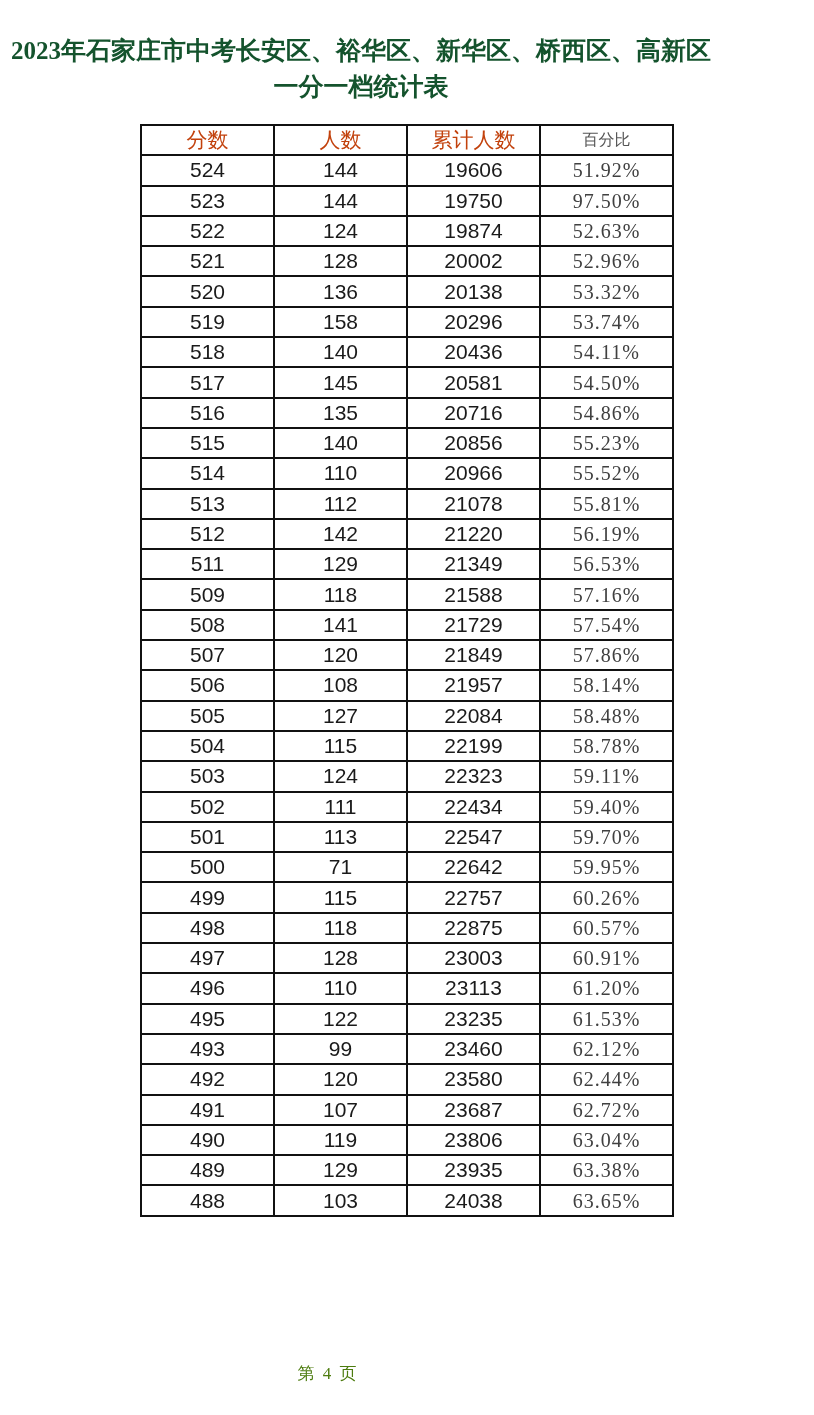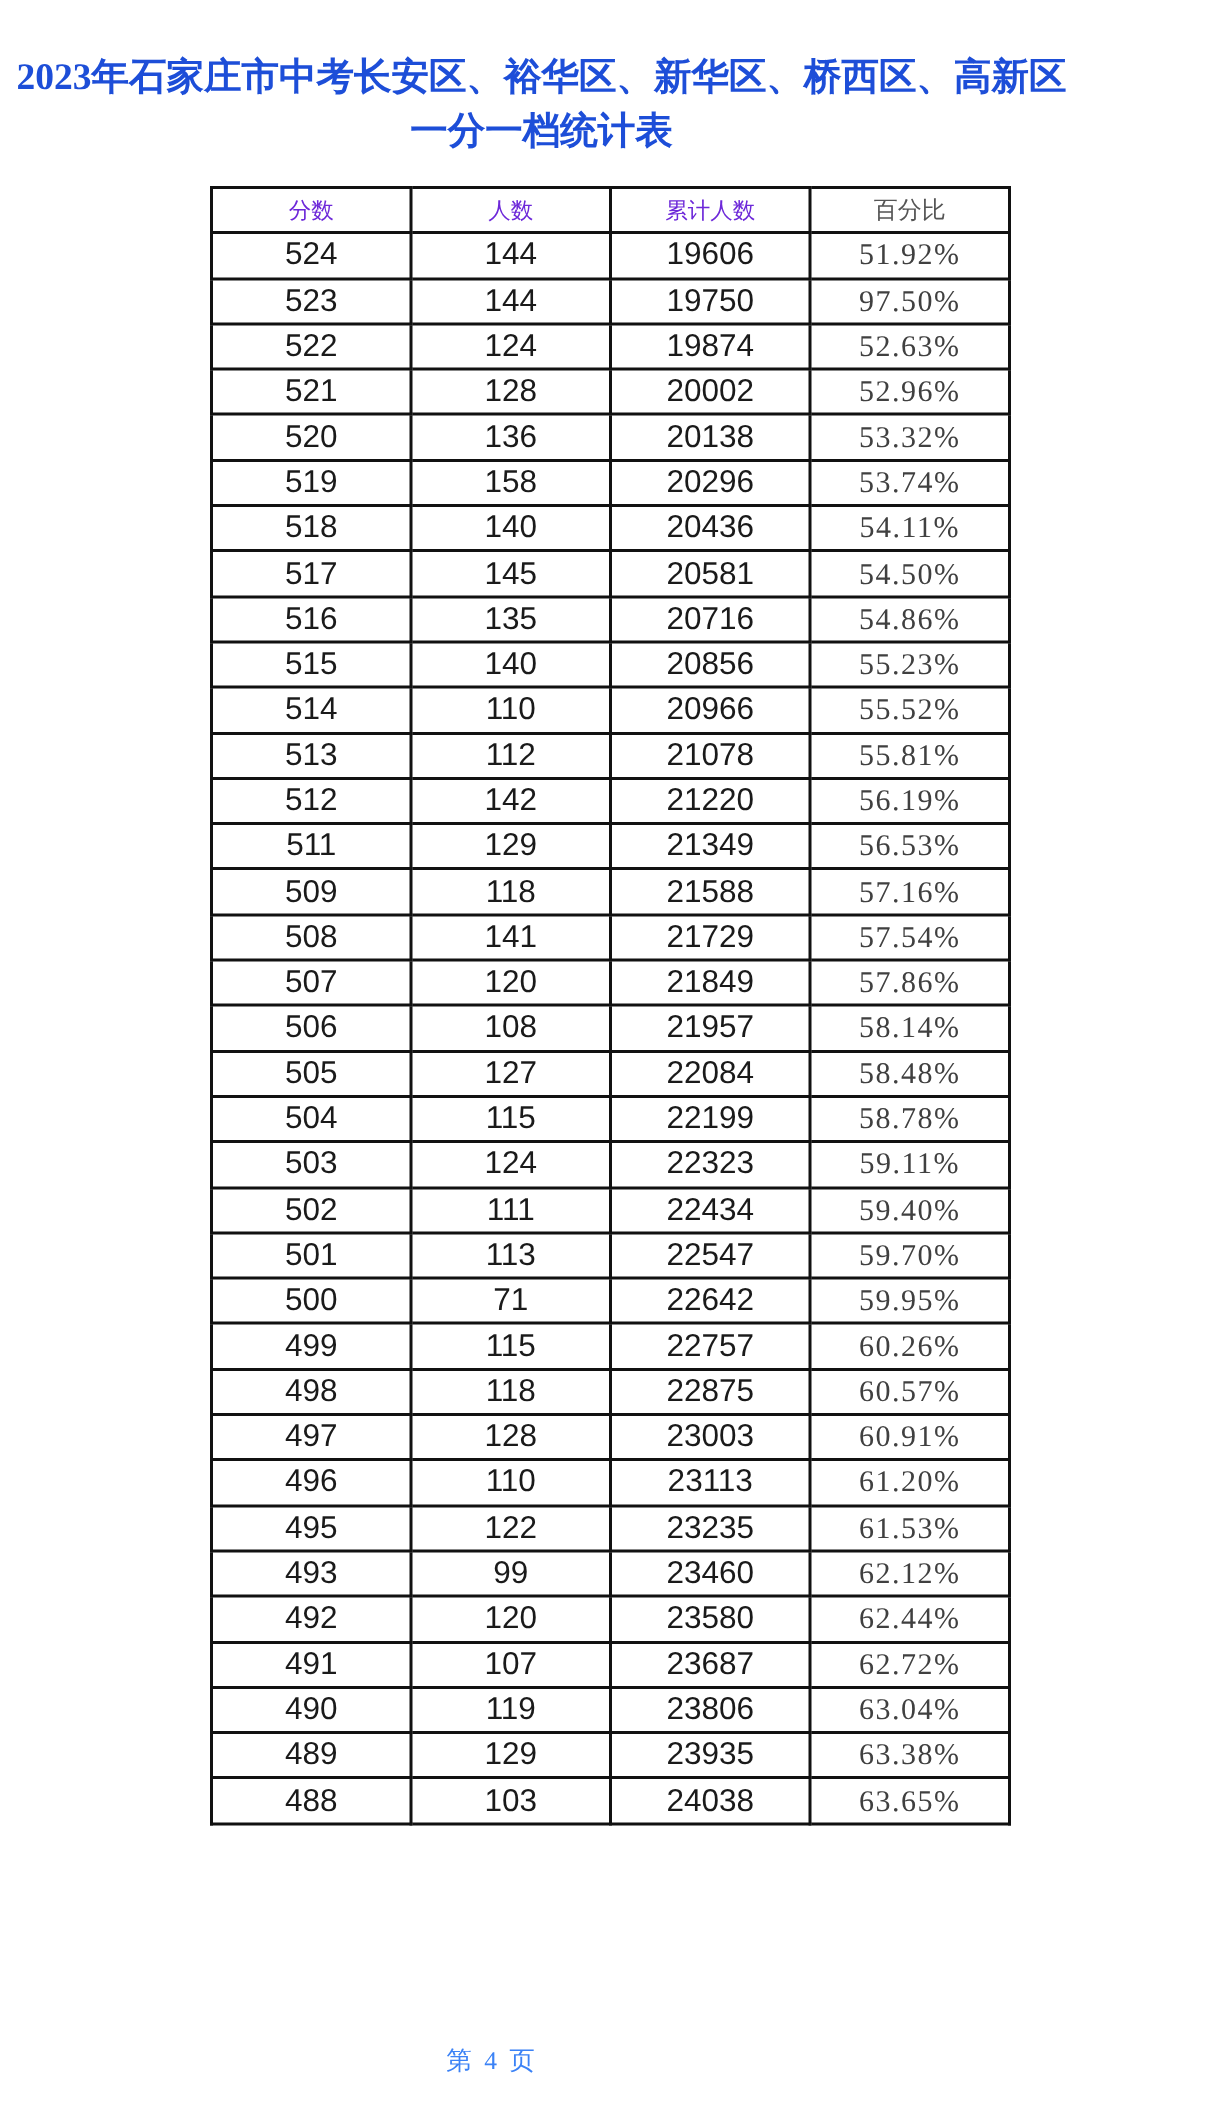--- a/index.html
+++ b/index.html
@@ -3,52 +3,52 @@
   <meta charset="utf-8">
   <style>
     html, body { margin: 0; padding: 0; background: #ffffff; }
     body {
       width: 814px; height: 1415px; position: relative; overflow: hidden;
       font-family: "Liberation Sans", sans-serif; color: #111;
     }
     .title {
       position: absolute; left: 0; width: 722px; text-align: center;
       font-family: "Liberation Serif", serif; font-weight: bold;
-      font-size: 25px; color: #1d4ed8; letter-spacing: 0px;
+      font-size: 25px; color: #14532d; letter-spacing: 0px;
     }
     .title.l1 { top: 34px; }
     .title.l2 { top: 70px; }
     table.grid {
       position: absolute; left: 140px; top: 124px;
       border-collapse: collapse; border: 2px solid #111;
       table-layout: fixed;
     }
     table.grid col.c1 { width: 133px; }
     table.grid col.c2 { width: 133px; }
     table.grid col.c3 { width: 133px; }
     table.grid col.c4 { width: 133px; }
     table.grid th, table.grid td {
       border: 2px solid #111; text-align: center; padding: 0;
       height: 28.3px; line-height: 28px; overflow: hidden; white-space: nowrap;
     }
     table.grid th {
       font-family: "DejaVu Sans", sans-serif; font-weight: normal;
-      font-size: 15px; color: #6d28d9;
+      font-size: 21px; color: #c2410c;
     }
     table.grid th.pct-h { color: #555; font-size: 16px; }
     table.grid td {
       font-family: "Liberation Sans", sans-serif; font-size: 21px; color: #1a1a1a;
     }
     table.grid td.pct {
       font-family: Liberation Serif, serif; font-size: 20px; color: #404040;
       letter-spacing: 1px;
     }
     .footer {
       position: absolute; left: 0; width: 654px; top: 1362px; text-align: center;
-      font-family: "Liberation Serif", serif; font-size: 17px; color: #3b82f6;
+      font-family: "Liberation Serif", serif; font-size: 17px; color: #4d7c0f;
       word-spacing: 4px;
     }
   </style>
 </head>
 <body>
 
 <div class="title l1">2023年石家庄市中考长安区、裕华区、新华区、桥西区、高新区</div>
 <div class="title l2">一分一档统计表</div>
 
 <table class="grid">

